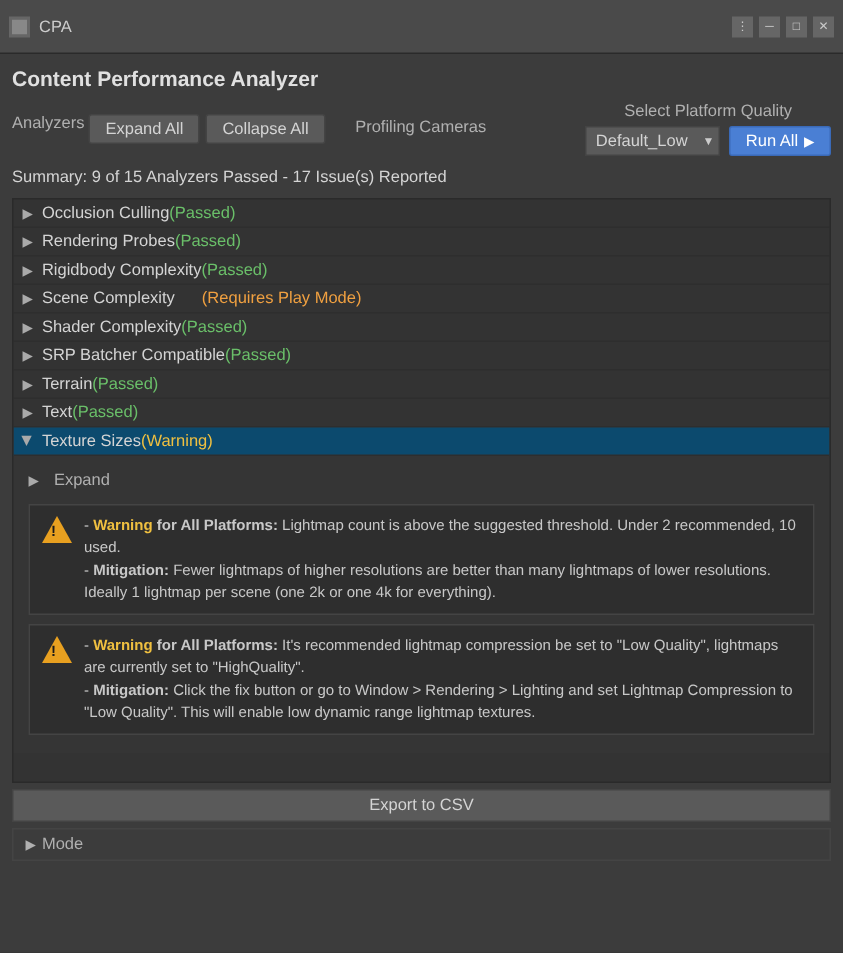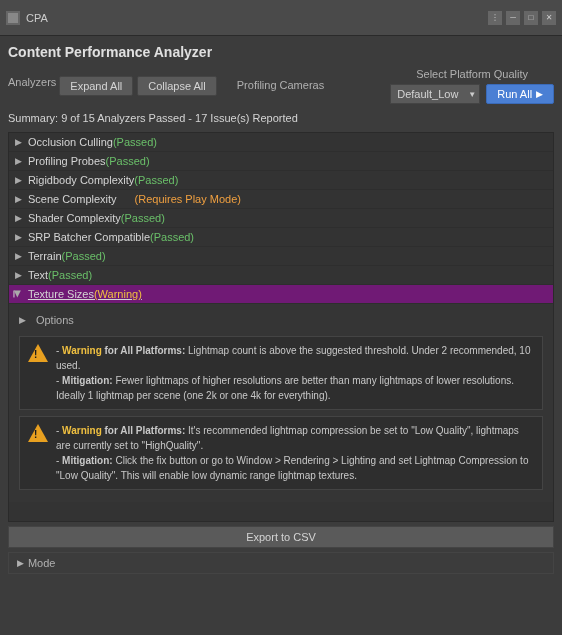--- a/index.html
+++ b/index.html
@@ -182,22 +182,21 @@
     
     .analyzer-row {
       display: flex;
       align-items: center;
       padding: 3px 6px;
       border-bottom: 1px solid #2e2e2e;
       font-size: 11px;
       cursor: pointer;
     }
     .analyzer-row.expanded {
-      background: #701a75;
-      text-decoration: underline;
+      background: #0c4a6e;
     }
     .chevron {
       margin-right: 6px;
       font-size: 9px;
       color: #aaa;
     }
     .chevron.down {
       transform: rotate(90deg);
       display: inline-block;
     }
@@ -357,21 +356,21 @@
 
   <div class="content-area">
 
     <div class="analyzer-row">
       <span class="chevron">▶</span>
       <span>Occlusion Culling </span>
       <span class="status-passed">(Passed)</span>
     </div>
     <div class="analyzer-row">
       <span class="chevron">▶</span>
-      <span>Profiling Probes </span>
+      <span>Rendering Probes </span>
       <span class="status-passed">(Passed)</span>
     </div>
     <div class="analyzer-row">
       <span class="chevron">▶</span>
       <span>Rigidbody Complexity </span>
       <span class="status-passed">(Passed)</span>
     </div>
     <div class="analyzer-row">
       <span class="chevron">▶</span>
       <span>Scene Complexity </span>
@@ -403,21 +402,21 @@
       <span>Texture Sizes </span>
       <span class="status-warning">(Warning)</span>
     </div>
 
     <div class="expanded-section">
 
 
       <div class="options-row">
         <div class="options-label">
           <span class="chevron">▶</span>
-          <span>Options</span>
+          <span>Expand</span>
         </div>
       </div>
 
       <div class="warning-box">
         <div class="warning-icon">
           <div style="position:relative;width:20px;height:18px;">
             <div style="width:0;height:0;border-left:10px solid transparent;border-right:10px solid transparent;border-bottom:18px solid #e8a020;"></div>
             <span style="position:absolute;top:5px;left:6px;font-size:10px;font-weight:bold;color:#1a1a1a;">!</span>
           </div>
         </div>

